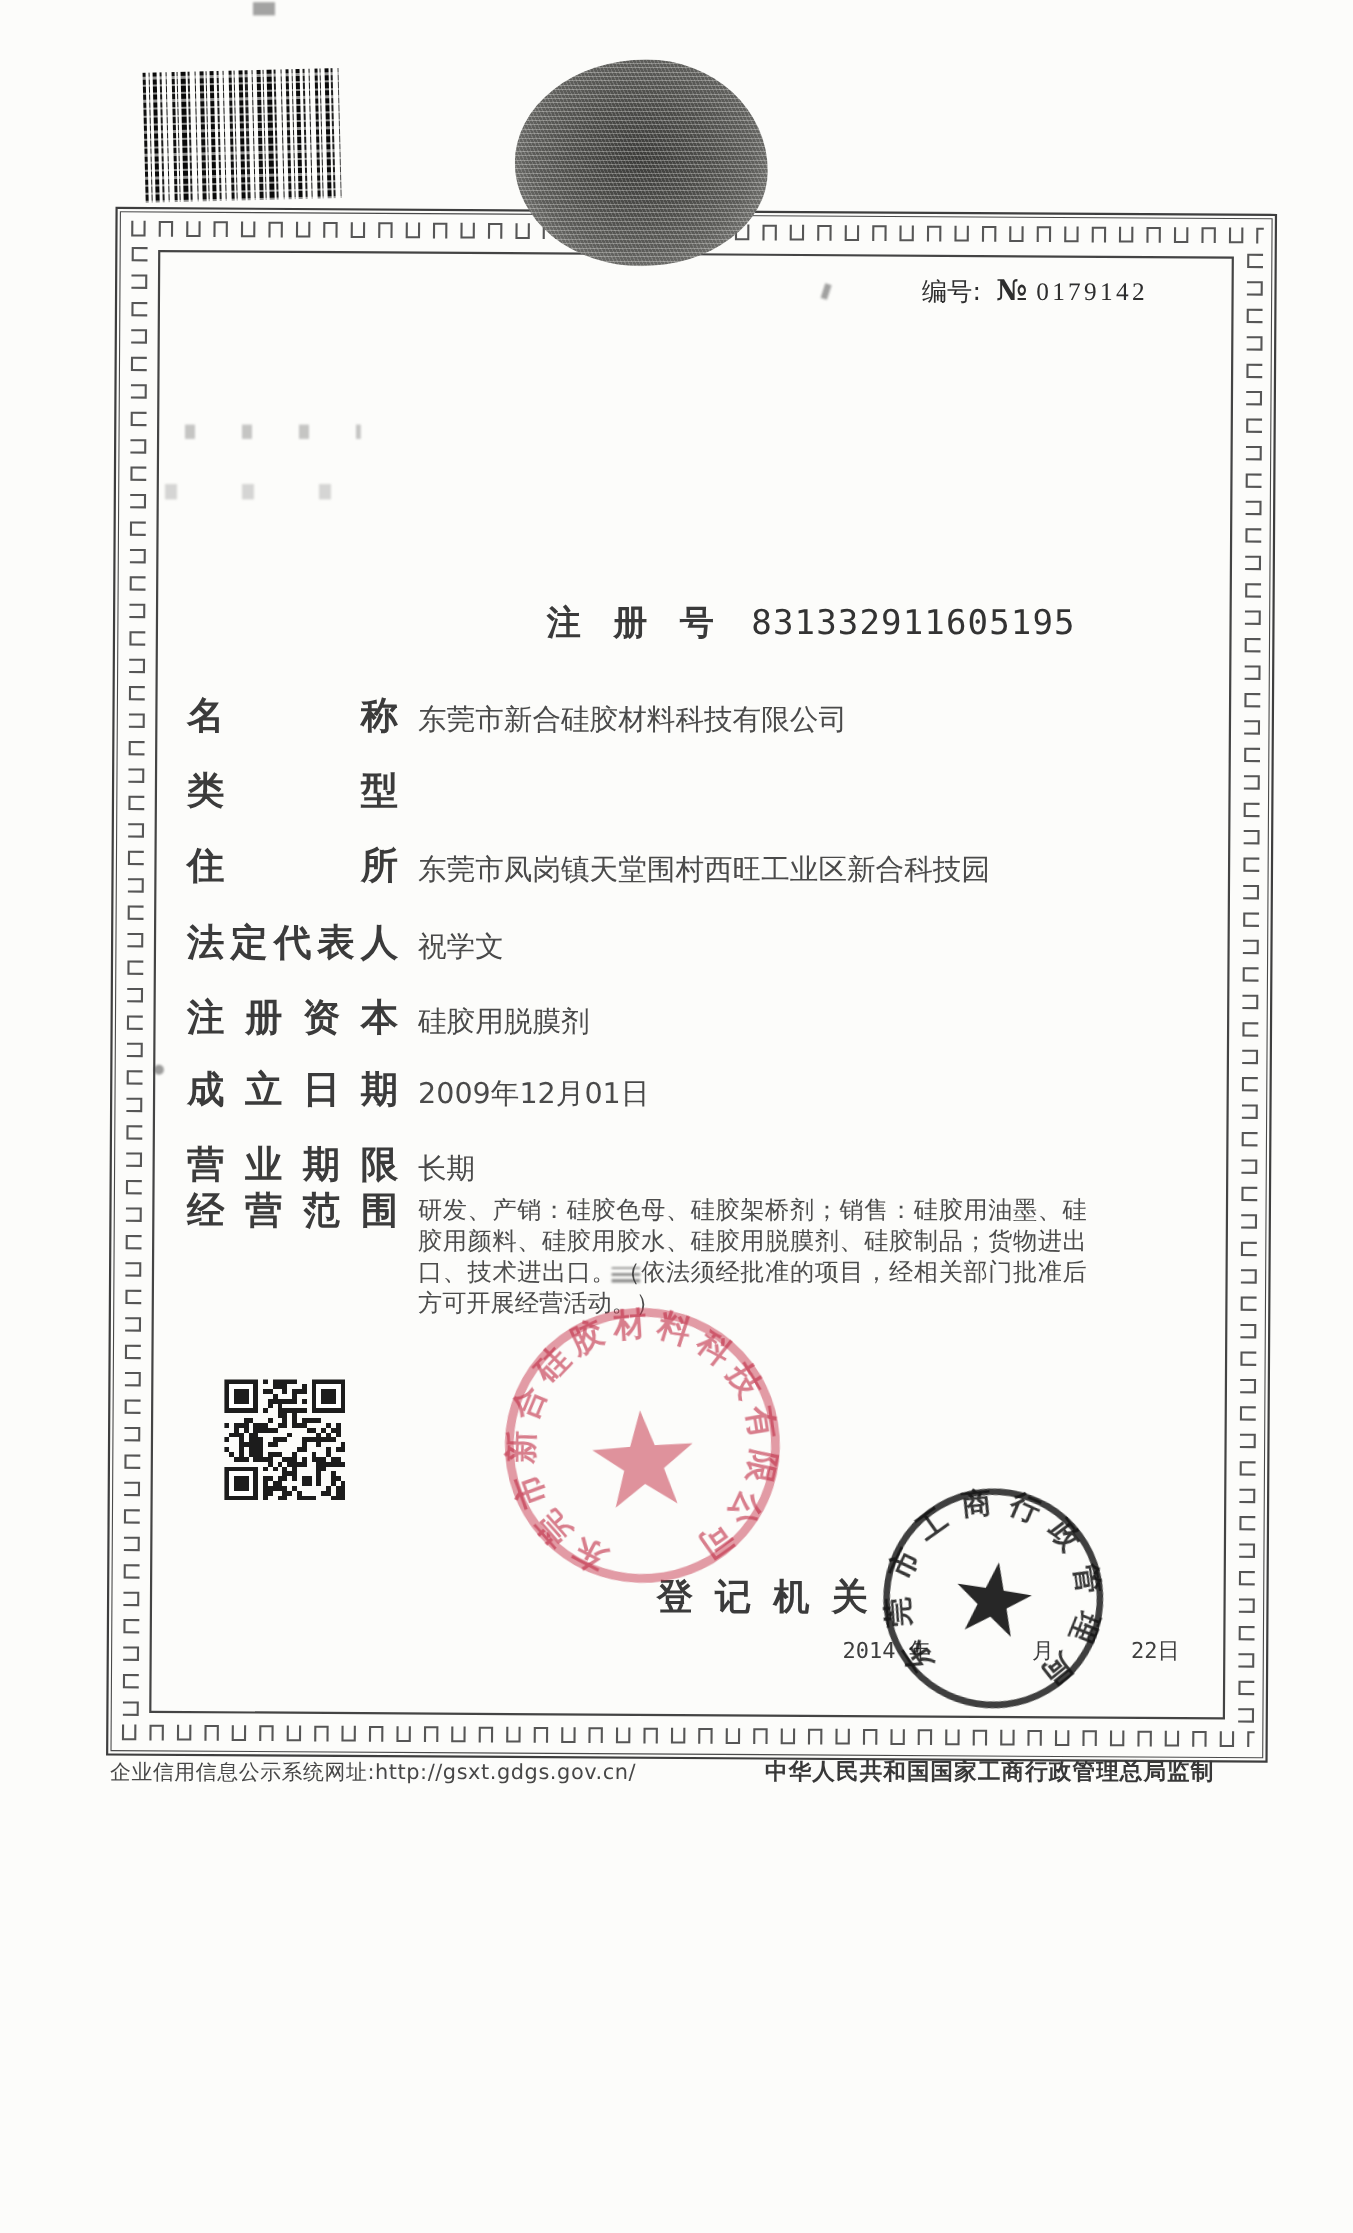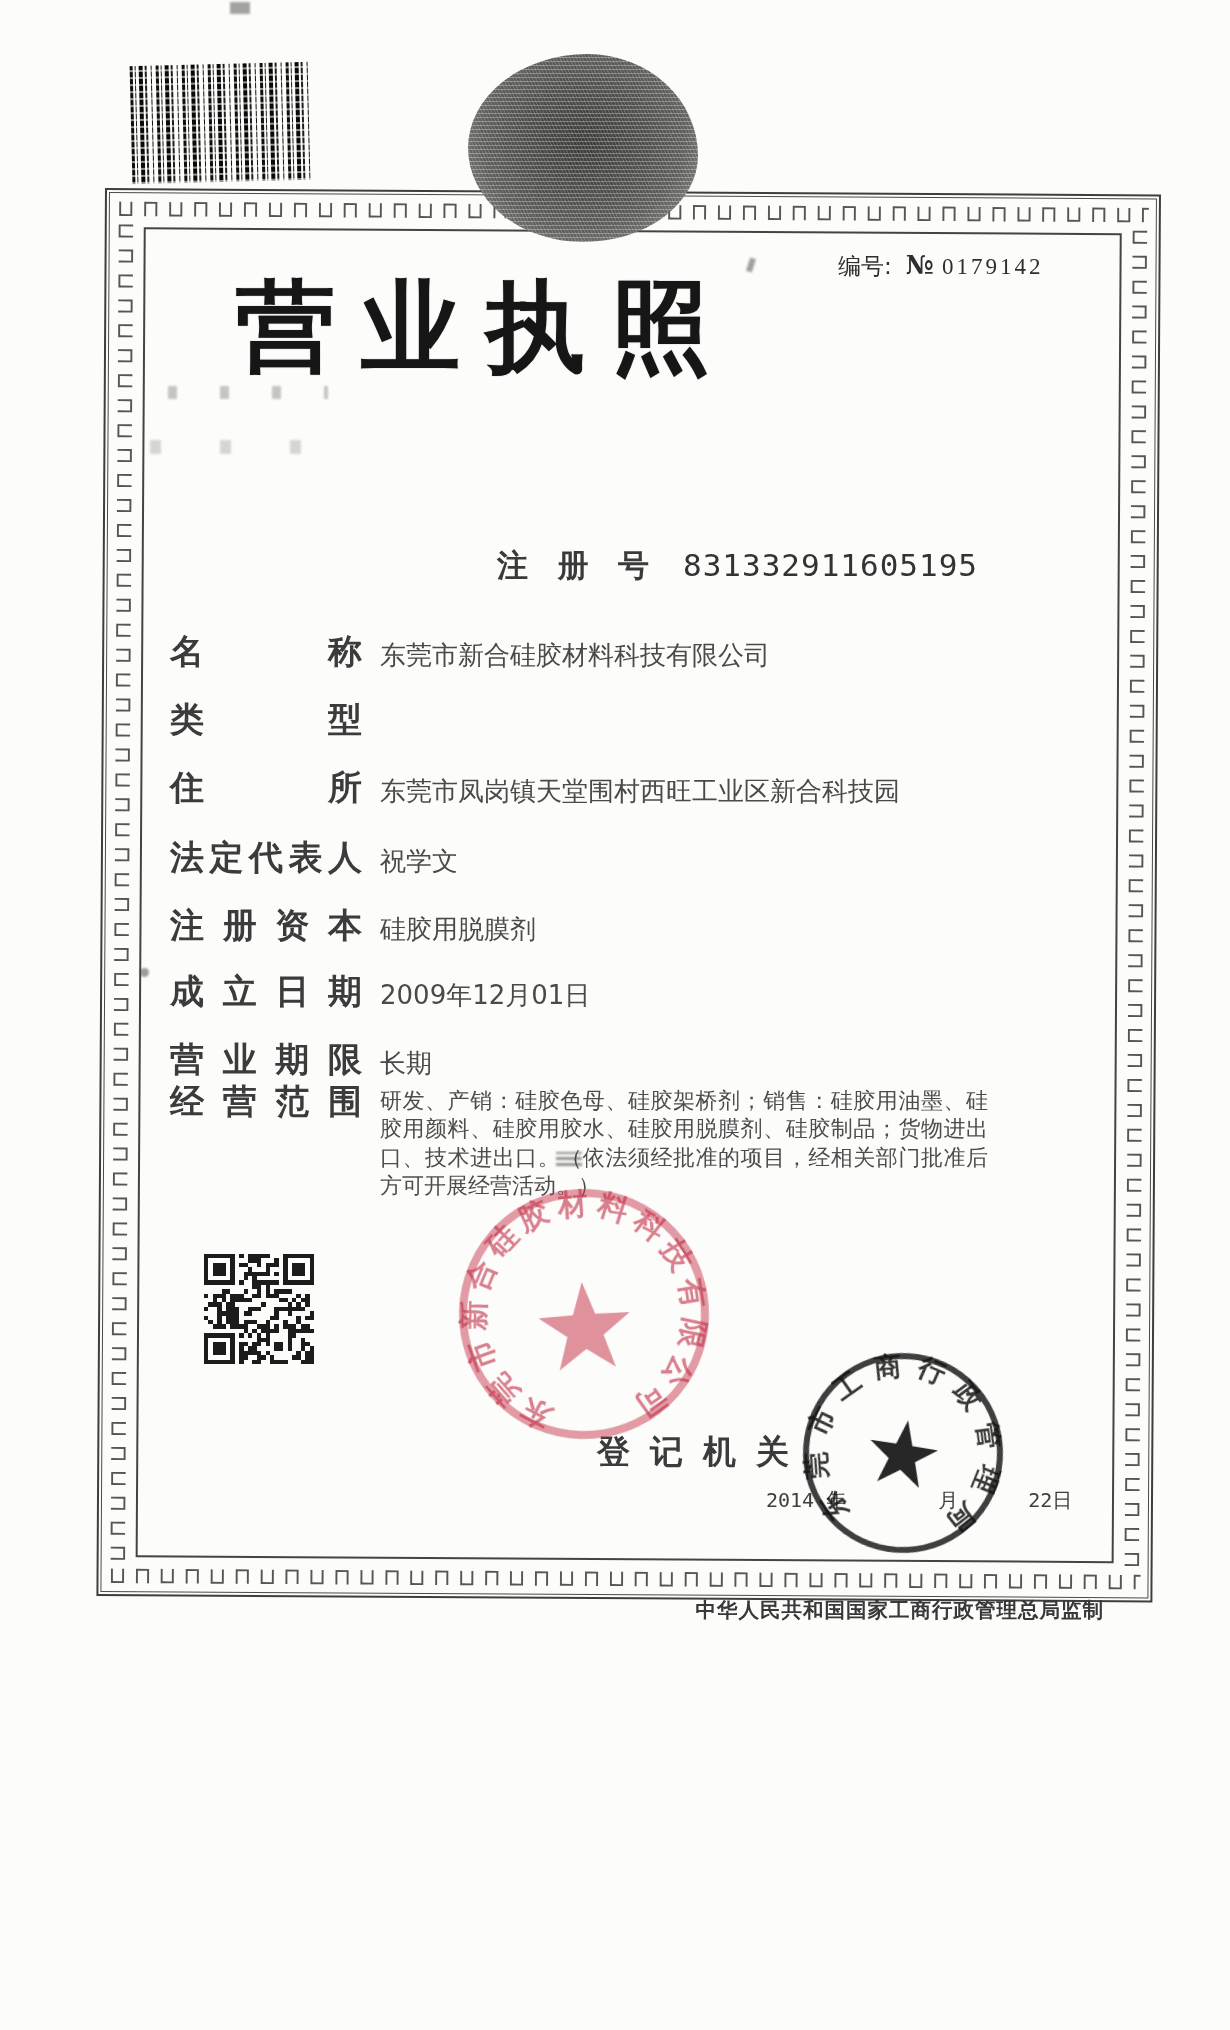--- a/index.html
+++ b/index.html
@@ -105,21 +105,20 @@
     <div class="orn orn-bottom">⊔⊓⊔⊓⊔⊓⊔⊓⊔⊓⊔⊓⊔⊓⊔⊓⊔⊓⊔⊓⊔⊓⊔⊓⊔⊓⊔⊓⊔⊓⊔⊓⊔⊓⊔⊓⊔⊓⊔⊓⊔⊓⊔⊓⊔⊓⊔⊓⊔⊓⊔⊓⊔⊓⊔⊓⊔⊓⊔⊓⊔⊓⊔⊓⊔⊓⊔⊓⊔⊓⊔⊓⊔⊓⊔⊓⊔⊓⊔⊓⊔⊓⊔⊓⊔⊓⊔⊓⊔⊓⊔⊓⊔⊓⊔⊓⊔⊓⊔⊓⊔⊓⊔⊓⊔⊓⊔⊓⊔⊓⊔⊓⊔⊓⊔⊓⊔⊓⊔⊓</div>
     <div class="orn orn-left">⊔⊓⊔⊓⊔⊓⊔⊓⊔⊓⊔⊓⊔⊓⊔⊓⊔⊓⊔⊓⊔⊓⊔⊓⊔⊓⊔⊓⊔⊓⊔⊓⊔⊓⊔⊓⊔⊓⊔⊓⊔⊓⊔⊓⊔⊓⊔⊓⊔⊓⊔⊓⊔⊓⊔⊓⊔⊓⊔⊓⊔⊓⊔⊓⊔⊓⊔⊓⊔⊓⊔⊓⊔⊓⊔⊓⊔⊓⊔⊓⊔⊓⊔⊓⊔⊓⊔⊓⊔⊓⊔⊓⊔⊓⊔⊓⊔⊓⊔⊓⊔⊓⊔⊓⊔⊓⊔⊓⊔⊓⊔⊓⊔⊓⊔⊓⊔⊓⊔⊓</div>
     <div class="orn orn-right">⊔⊓⊔⊓⊔⊓⊔⊓⊔⊓⊔⊓⊔⊓⊔⊓⊔⊓⊔⊓⊔⊓⊔⊓⊔⊓⊔⊓⊔⊓⊔⊓⊔⊓⊔⊓⊔⊓⊔⊓⊔⊓⊔⊓⊔⊓⊔⊓⊔⊓⊔⊓⊔⊓⊔⊓⊔⊓⊔⊓⊔⊓⊔⊓⊔⊓⊔⊓⊔⊓⊔⊓⊔⊓⊔⊓⊔⊓⊔⊓⊔⊓⊔⊓⊔⊓⊔⊓⊔⊓⊔⊓⊔⊓⊔⊓⊔⊓⊔⊓⊔⊓⊔⊓⊔⊓⊔⊓⊔⊓⊔⊓⊔⊓⊔⊓⊔⊓⊔⊓</div>
     <div class="inner-line"></div>
   </div>
 
   <div class="serial">
     <span>编号:</span><span class="nosign">№</span><span class="digits">0179142</span>
   </div>
 
-  <div class="title">营业执照</div>
 
   <div class="reg-line">
     <span class="reg-label">
         <span>注</span>
         <span>册</span>
         <span>号</span>
       </span>
     <span class="reg-number">831332911605195</span>
   </div>
 
@@ -454,20 +453,21 @@
           <path id="sealArcA" d="M 76,179.7 A 78 78 0 1 1 142,179.7" fill="none"></path>
         </defs>
       <circle cx="109" cy="109" r="97" fill="none" stroke="rgba(22,22,22,0.82)" stroke-width="6"></circle>
       <polygon points="109,76 117.2,100.7 143.2,100.9 122.3,116.3 130.2,141.1 109,126 87.8,141.1 95.7,116.3 74.8,100.9 100.8,100.7" fill="rgba(15,15,15,0.9)"></polygon>
       <text font-size="27" font-weight="bold" fill="rgba(20,20,20,0.85)" letter-spacing="13">
         <textPath href="#sealArcA" startOffset="50%" text-anchor="middle">东莞市工商行政管理局</textPath>
       </text>
     </svg>
   </div>
 
+  <div class="footer-left">企业信用信息公示系统网址:http://gsxt.gdgs.gov.cn/</div>
   <div class="footer-right">中华人民共和国国家工商行政管理总局监制</div>
 
   <div class="artifact a1"></div>
   <div class="artifact a2"></div>
   <div class="artifact a3"></div>
   <div class="artifact a4"></div>
   <div class="artifact a5"></div>
   <div class="artifact a6"></div>
 </div>
 

